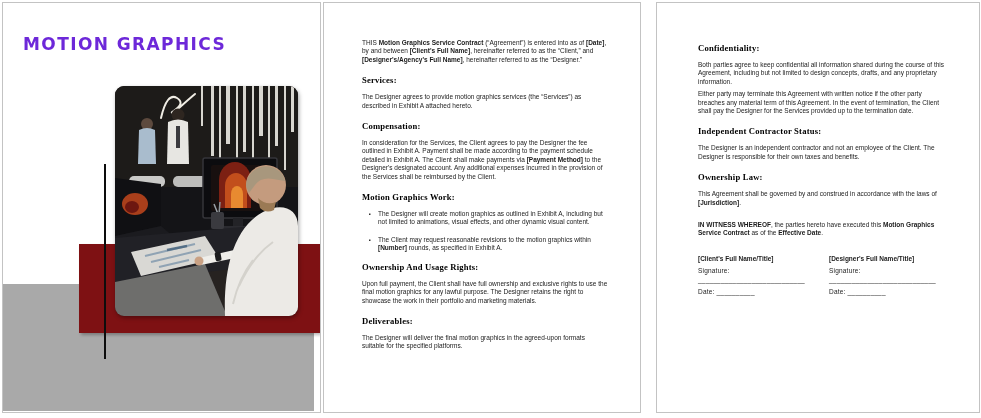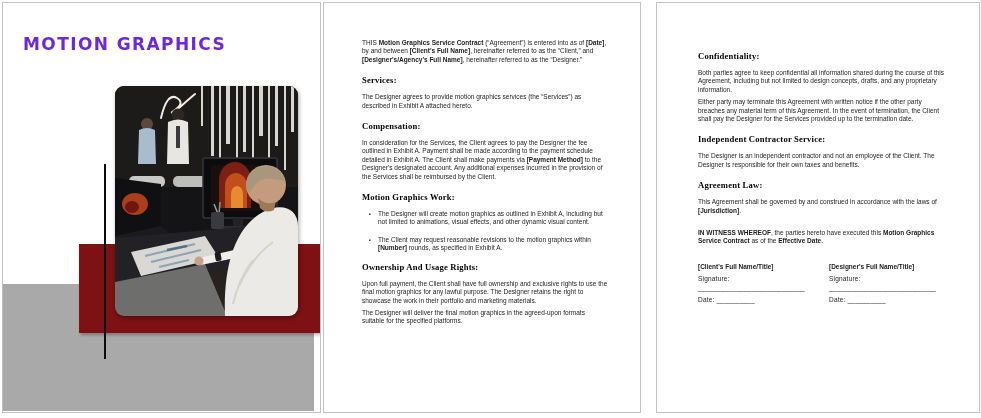--- a/index.html
+++ b/index.html
@@ -23,21 +23,21 @@
                  letter-spacing:1.4px;color:#6d28d9;line-height:20px;}
   .cover-title-2{font-family:"Liberation Sans",sans-serif;font-weight:400;font-size:15.5px;
                  letter-spacing:1.6px;line-height:19px;}
 
   
   .doc-body{position:absolute;top:0;left:0;right:0;bottom:0;color:#1b1b1b;}
   .page-two .doc-body{padding:33px 31px 0 38px;}
   .page-three .doc-body{padding:32px 33px 0 41px;}
   .doc-body h3{font-family:"Liberation Serif",serif;font-weight:700;font-size:8.6px;
                color:#000;margin:11px 0 8px 0;letter-spacing:0.2px;}
-  .doc-body h3:first-child{margin-top:16px;}
+  .doc-body h3:first-child{margin-top:8px;}
   .doc-body p{font-size:6.5px;line-height:8.4px;margin:0 0 4px 0;}
   .doc-body b{font-weight:700;}
   .bullets{margin:2px 0 0 7px;}
   .bullet-item{display:flex;margin:0 0 9px 0;font-size:6.5px;line-height:8.4px;}
   .bullet-item .marker{width:9px;flex:0 0 9px;font-size:5.5px;line-height:8.4px;}
   .bullet-item .btext{flex:1;}
   .witness{margin-top:14px !important;}
   .sig-row{display:flex;margin-top:17px;}
   .sig-col{width:131px;flex:0 0 131px;}
   .sig-name{font-size:6.5px;font-weight:700;margin:0 0 7px 0;}
@@ -158,35 +158,36 @@
           </div>
           <div class="bullet-item">
             <span class="marker">▪</span>
             <span class="btext"><span>The Client may request reasonable revisions to the motion graphics within </span><b>[Number]</b><span> rounds, as specified in Exhibit A.</span></span>
           </div>
         </div>
 
       <h3 style="margin-top:6px;">Ownership And Usage Rights:</h3>
       <p><span>Upon full payment, the Client shall have full ownership and exclusive rights to use the final motion graphics for any lawful purpose. The Designer retains the right to showcase the work in their portfolio and marketing materials.</span></p>
 
+      <h3>Deliverables:</h3>
       <p><span>The Designer will deliver the final motion graphics in the agreed-upon formats suitable for the specified platforms.</span></p>
     </div>
   </div>
 
   <div class="page page-three">
     <div class="doc-body">
       <h3>Confidentiality:</h3>
       <p><span>Both parties agree to keep confidential all information shared during the course of this Agreement, including but not limited to design concepts, drafts, and any proprietary information.</span></p>
 
       <p><span>Either party may terminate this Agreement with written notice if the other party breaches any material term of this Agreement. In the event of termination, the Client shall pay the Designer for the Services provided up to the termination date.</span></p>
 
-      <h3>Independent Contractor Service:</h3>
+      <h3>Independent Contractor Status:</h3>
       <p><span>The Designer is an independent contractor and not an employee of the Client. The Designer is responsible for their own taxes and benefits.</span></p>
 
-      <h3>Agreement Law:</h3>
+      <h3>Ownership Law:</h3>
       <p><span>This Agreement shall be governed by and construed in accordance with the laws of </span><b>[Jurisdiction]</b><span>.</span></p>
 
       <p class="witness"><span></span><b>IN WITNESS WHEREOF</b><span>, the parties hereto have executed this </span><b>Motion Graphics Service Contract</b><span> as of the </span><b>Effective Date</b><span>.</span></p>
 
       <div class="sig-row">
         <div class="sig-col">
           <p class="sig-name">[Client's Full Name/Title]</p>
           <p class="sig-line">Signature: ____________________________</p>
           <p class="sig-line">Date: __________</p>
         </div>

